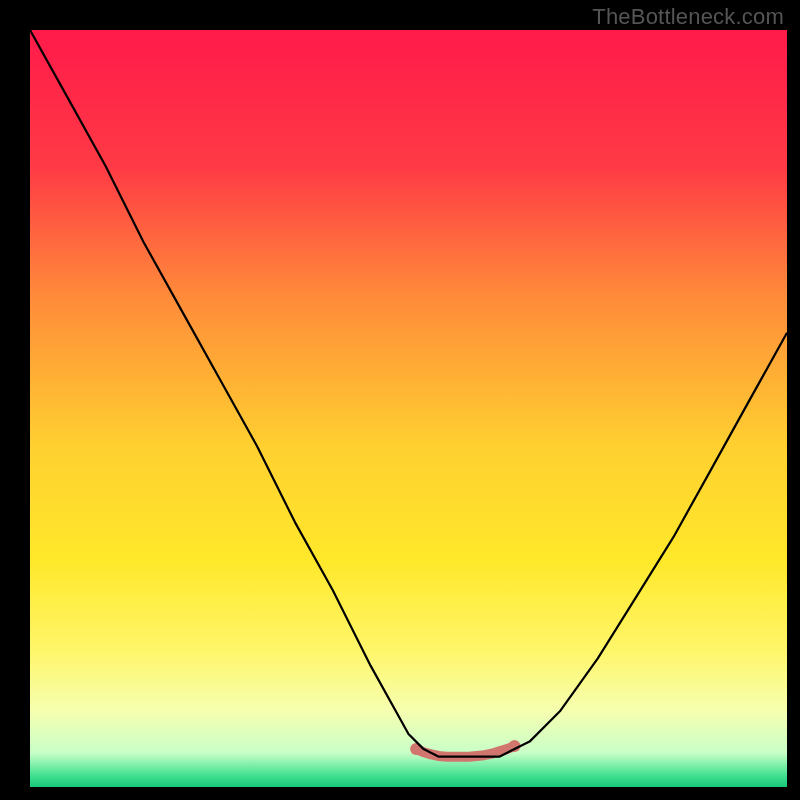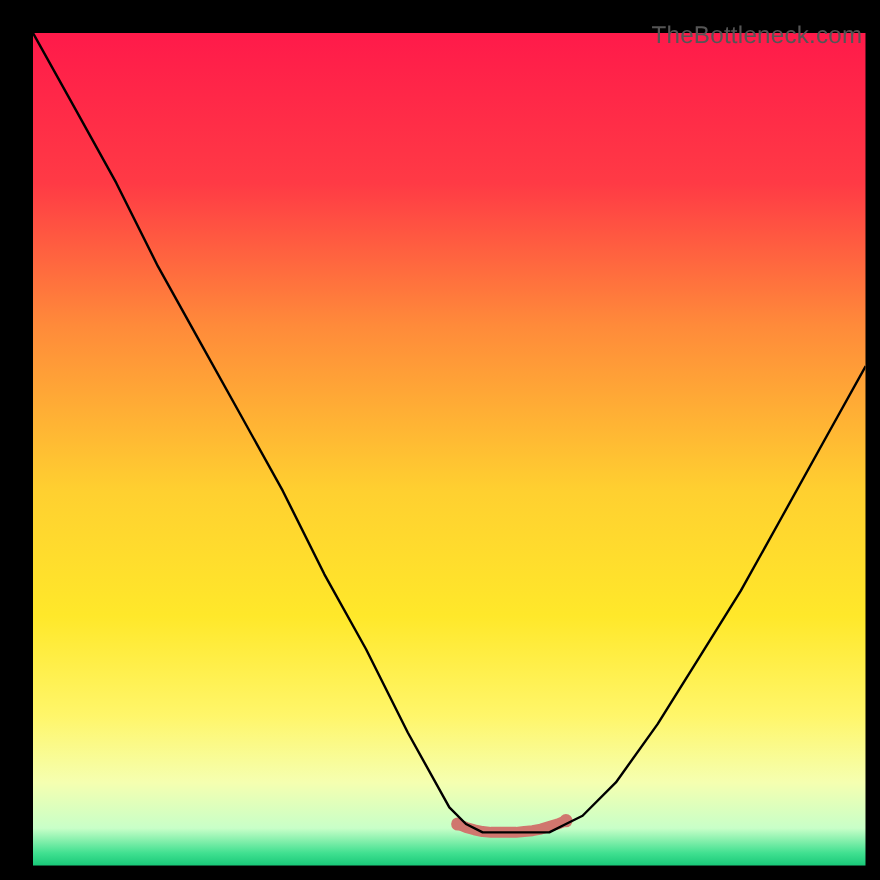--- a/index.html
+++ b/index.html
@@ -22,21 +22,21 @@
   }
   .gradient-bg {
     position: absolute;
     left: 0;
     top: 0;
     width: 100%;
     height: 100%;
   }
   .watermark {
     position: absolute;
-    top: 19px;
+    top: 4px;
     right: 16px;
     color: #555;
     font-size: 22px;
     font-weight: 500;
     letter-spacing: 0.2px;
   }
   svg.curve {
     position: absolute;
     left: 0;
     top: 0;

